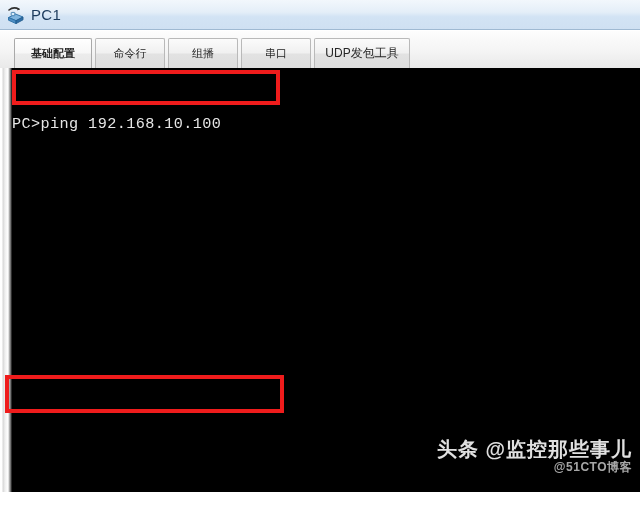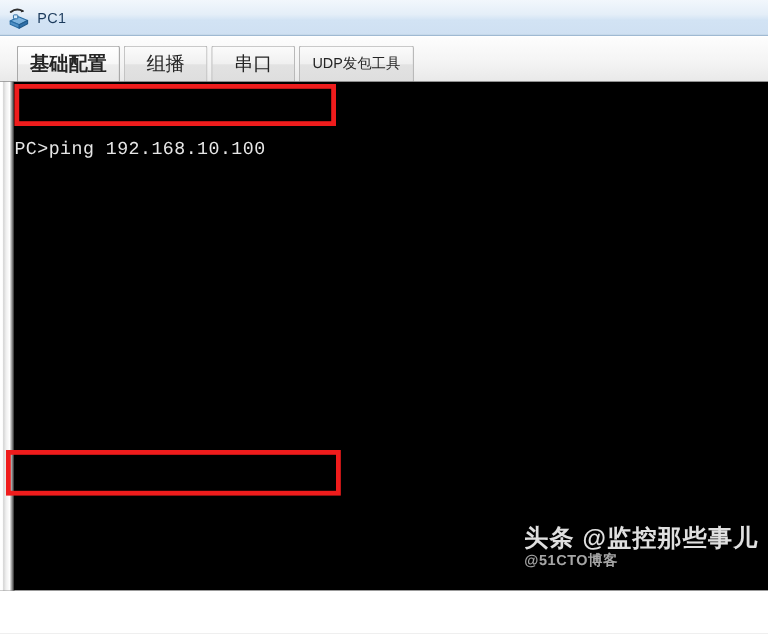--- a/index.html
+++ b/index.html
@@ -44,21 +44,21 @@
     background:#9fb9d2;
   }
   .app-icon {
     width: 20px; height: 20px;
     margin-right: 5px;
     flex: 0 0 auto;
     position: relative;
     top: 1px;
   }
   .title-text {
-    font-size: 12px;
+    font-size: 15px;
     color: #1b3a5c;
     letter-spacing: 0.3px;
     font-family: "Liberation Sans", sans-serif;
   }
 
   
   #tabstrip {
     position: absolute;
     left: 0; top: 31px;
     width: 640px;
@@ -71,21 +71,21 @@
     gap: 3px;
   }
   .tab {
     height: 30px;
     min-width: 78px;
     padding: 0 10px;
     box-sizing: border-box;
     display: flex;
     align-items: center;
     justify-content: center;
-    font-size: 16px;
+    font-size: 11px;
     color: #252525;
     border: 1px solid #b9b9b9;
     border-bottom: none;
     border-radius: 2px 2px 0 0;
     background: linear-gradient(to bottom,#fbfbfb 0%,#f0f0f0 48%,#e2e2e2 52%,#dedede 100%);
     white-space: nowrap;
     font-family: "Liberation Sans", sans-serif;
   }
   .tab.active {
     background: linear-gradient(to bottom,#ffffff 0%,#f7f7f7 48%,#ececec 52%,#e6e6e6 100%);
@@ -138,20 +138,21 @@
     pointer-events: none;
   }
   #redbox-1 { left: 12px;  top: 70px;  width: 268px; height: 35px; }
   #redbox-2 { left: 5px;   top: 375px; width: 279px; height: 38px; }
 
   
   #watermark {
     position: absolute;
     right: 8px;
     bottom: 16px;
+    text-align: right;
     pointer-events: none;
     user-select: none;
   }
   .wm-main {
     font-family: "Liberation Sans", sans-serif;
     font-size: 20px;
     font-weight: bold;
     color: rgba(255,255,255,0.88);
     letter-spacing: 1px;
     line-height: 22px;
@@ -180,20 +181,21 @@
         <path d="M2.5 11.5 L2.5 14.2 L10 17.6 L10 14.7 Z" fill="#4f8fc4" stroke="#2a6ea5" stroke-width="0.9" stroke-linejoin="round"></path>
         <path d="M10 14.7 L10 17.6 L17 13.8 L17 11 Z" fill="#2f6fa8" stroke="#235c8c" stroke-width="0.9" stroke-linejoin="round"></path>
         <rect x="5.2" y="6.4" width="3.6" height="3.3" rx="0.5" fill="#d9ecfa" stroke="#2a6ea5" stroke-width="0.8"></rect>
       </svg>
     </span>
     <span class="title-text">PC1</span>
   </div>
 
   <div id="tabstrip">
     <div class="tab active">基础配置</div>
+    <div class="tab narrow">命令行</div>
     <div class="tab narrow">组播</div>
     <div class="tab narrow">串口</div>
     <div class="tab wide">UDP发包工具</div>
   </div>
 
   <div id="console-frame">
     <div id="console-gutter"></div>
 
     <div id="console-text">
       <div class="cline">PC&gt;ping 192.168.10.100</div>

